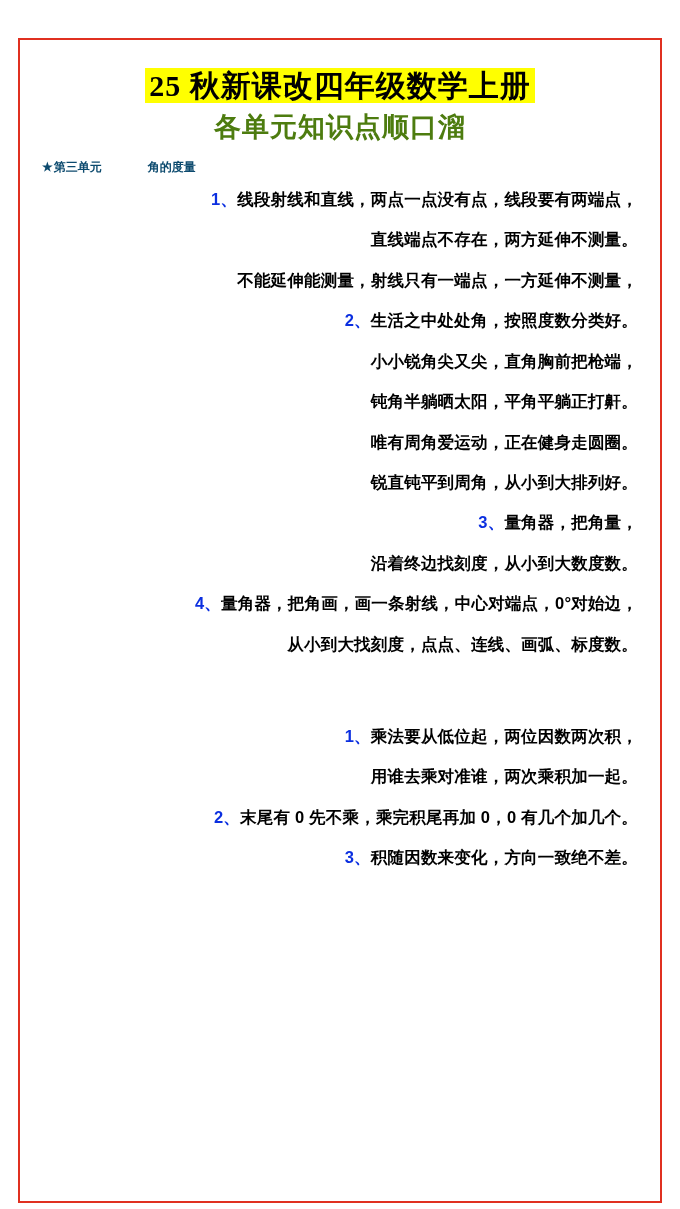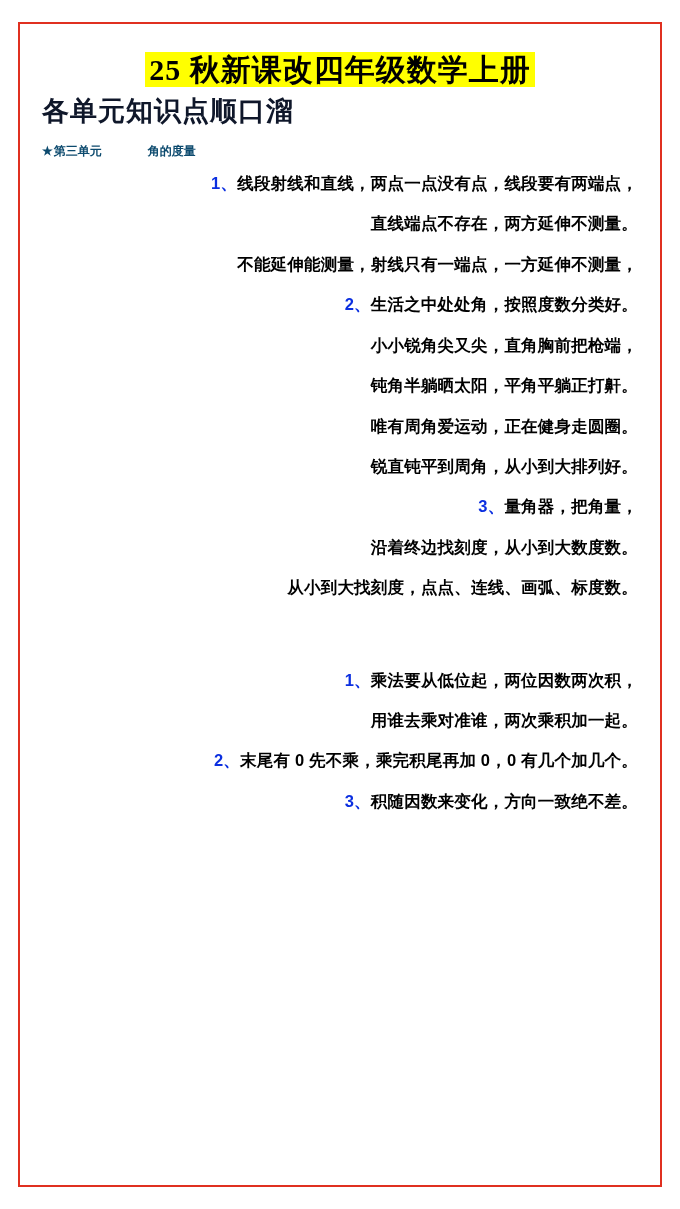--- a/index.html
+++ b/index.html
@@ -20,38 +20,40 @@
     box-sizing: border-box;
     padding: 22px 18px;
     background: #ffffff;
   }
   .frame {
     box-sizing: border-box;
     width: 100%;
     height: 100%;
     border: 2px solid #e03020;
     padding: 16px 22px 10px 22px;
+    margin-top: 16px;
   }
   .title-main {
     text-align: center;
     margin: 12px 0 2px 0;
     line-height: 1.1;
   }
   .title-main .hl {
     display: inline-block;
     background: #ffff00;
     color: #000000;
     font-size: 30px;
     font-weight: bold;
     letter-spacing: 1px;
     padding: 1px 4px;
     font-family: "Liberation Serif", serif;
   }
   .title-sub {
-    color: #0f172a;
+    text-align: center;
+    color: #4d7c0f;
     font-size: 27px;
     font-weight: bold;
     font-family: Liberation Sans, sans-serif;
     margin: 6px 0 14px 0;
     letter-spacing: 1px;
   }
   .section-head {
     text-align: left;
     color: #0c4a6e;
     font-size: 12px;
@@ -106,20 +108,21 @@
     <p class="line"><span class="num">1、</span><span>线段射线和直线，两点一点没有点，线段要有两端点，</span></p>
     <p class="line"><span class="num"></span><span>直线端点不存在，两方延伸不测量。</span></p>
     <p class="line"><span class="num"></span><span>不能延伸能测量，射线只有一端点，一方延伸不测量，</span></p>
     <p class="line"><span class="num">2、</span><span>生活之中处处角，按照度数分类好。</span></p>
     <p class="line"><span class="num"></span><span>小小锐角尖又尖，直角胸前把枪端，</span></p>
     <p class="line"><span class="num"></span><span>钝角半躺晒太阳，平角平躺正打鼾。</span></p>
     <p class="line"><span class="num"></span><span>唯有周角爱运动，正在健身走圆圈。</span></p>
     <p class="line"><span class="num"></span><span>锐直钝平到周角，从小到大排列好。</span></p>
     <p class="line"><span class="num">3、</span><span>量角器，把角量，</span></p>
     <p class="line"><span class="num"></span><span>沿着终边找刻度，从小到大数度数。</span></p>
+    <p class="line"><span class="num">4、</span><span>量角器，把角画，画一条射线，中心对端点，0°对始边，</span></p>
     <p class="line"><span class="num"></span><span>从小到大找刻度，点点、连线、画弧、标度数。</span></p>
 
     <div class="spacer-block"></div>
 
 
     <p class="line"><span class="num">1、</span><span>乘法要从低位起，两位因数两次积，</span></p>
     <p class="line"><span class="num"></span><span>用谁去乘对准谁，两次乘积加一起。</span></p>
     <p class="line"><span class="num">2、</span><span>末尾有 0 先不乘，乘完积尾再加 0，0 有几个加几个。</span></p>
     <p class="line"><span class="num">3、</span><span>积随因数来变化，方向一致绝不差。</span></p>
 

